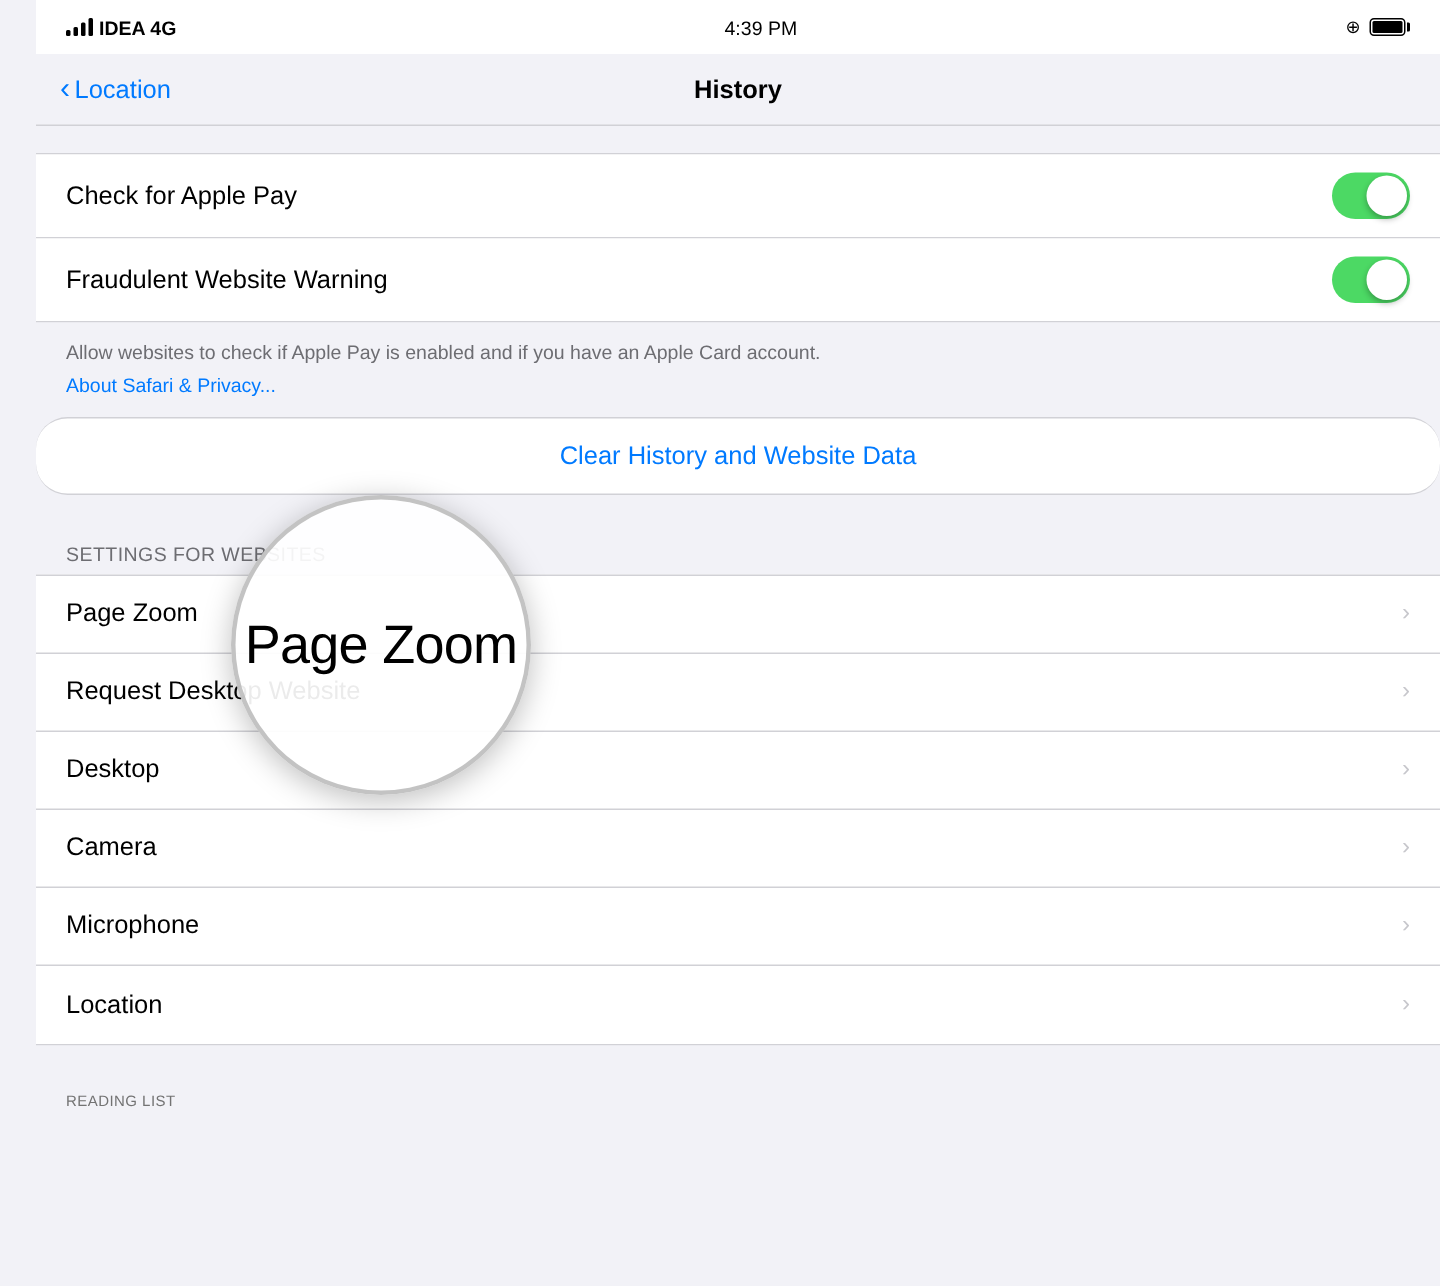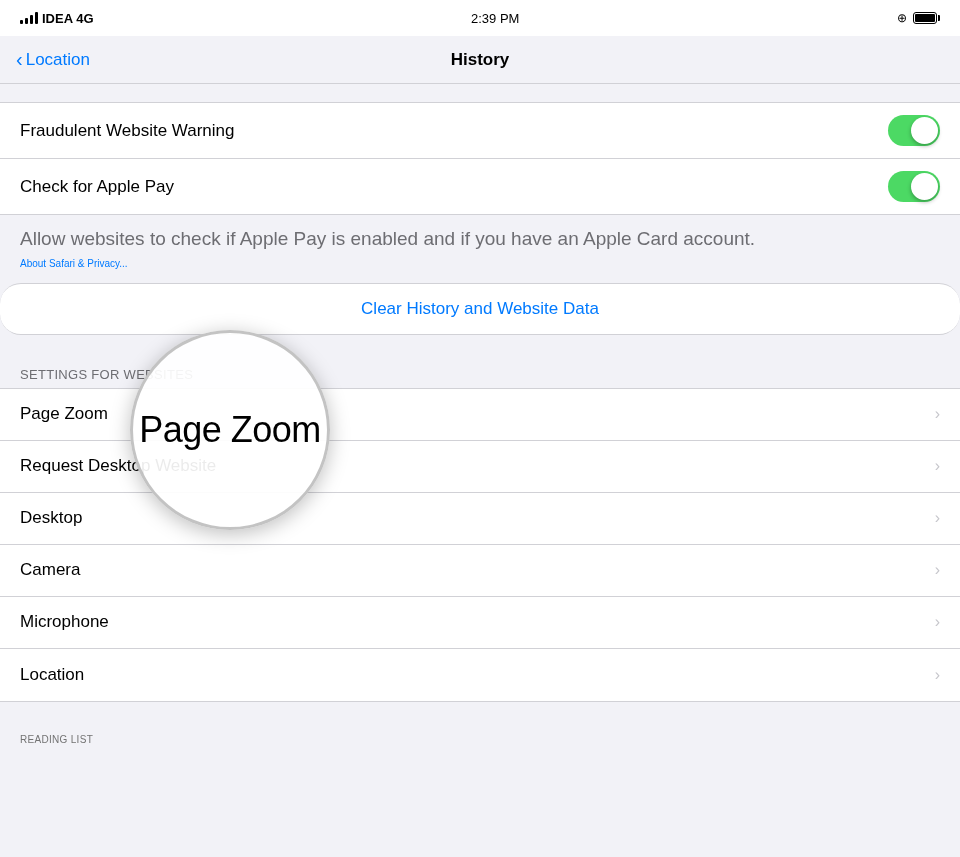--- a/index.html
+++ b/index.html
@@ -14,20 +14,21 @@
       align-items: center;
       overflow: hidden;
     }
 
     .phone-wrapper {
       width: 960px;
       height: 857px;
       background: #f2f2f7;
       position: relative;
       overflow: hidden;
+      margin-left: 24px;
     }
 
     
     .status-bar {
       background: #fff;
       display: flex;
       justify-content: space-between;
       align-items: center;
       padding: 6px 20px;
       height: 36px;
@@ -176,28 +177,28 @@
       font-weight: 500;
     }
 
     
     .info-section {
       padding: 10px 20px 14px 20px;
       background: #f2f2f7;
     }
 
     .info-text {
-      font-size: 19px;
+      font-size: 13px;
       color: #6d6d72;
       line-height: 1.5;
     }
 
     .info-link {
       color: #007aff;
-      font-size: 10px;
+      font-size: 13px;
       text-decoration: none;
       cursor: pointer;
       display: block;
       margin-top: 4px;
     }
 
     
     .clear-history-row {
       display: flex;
       align-items: center;
@@ -281,21 +282,21 @@
   <div class="status-bar">
     <div class="status-left">
       <div class="signal-bars">
         <span style="height:4px;"></span>
         <span style="height:6px;"></span>
         <span style="height:9px;"></span>
         <span style="height:12px;"></span>
       </div>
       <span>IDEA 4G</span>
     </div>
-    <div class="status-center">2:39 PM</div>
+    <div class="status-center">4:39 PM</div>
     <div class="status-right">
 
       <span style="font-size:12px;">⊕</span>
 
       <div style="display:flex;align-items:center;gap:1px;">
         <div style="width:24px;height:12px;border:1.5px solid #000;border-radius:3px;position:relative;display:flex;align-items:center;padding:1px 1px;">
           <div style="width:100%;height:100%;background:#000;border-radius:1px;"></div>
         </div>
         <div style="width:2px;height:6px;background:#000;border-radius:0 1px 1px 0;"></div>
       </div>
@@ -308,36 +309,36 @@
       <span>Location</span>
     </div>
     <div class="nav-title">History</div>
   </div>
 
   <div class="content">
 
     <div class="spacer"></div>
 
     <div class="settings-group">
+      <div class="settings-row">
+        <span class="row-label">Check for Apple Pay</span>
+        <div class="row-right">
+          <div class="toggle">
+            <div class="toggle-knob"></div>
+          </div>
+        </div>
+      </div>
       <div class="settings-row">
         <span class="row-label">Fraudulent Website Warning</span>
         <div class="row-right">
           <div class="toggle">
             <div class="toggle-knob"></div>
           </div>
         </div>
       </div>
-      <div class="settings-row">
-        <span class="row-label">Check for Apple Pay</span>
-        <div class="row-right">
-          <div class="toggle">
-            <div class="toggle-knob"></div>
-          </div>
-        </div>
-      </div>
     </div>
 
     <div class="info-section">
       <span class="info-text">Allow websites to check if Apple Pay is enabled and if you have an Apple Card account.</span>
       <a class="info-link">About Safari &amp; Privacy...</a>
     </div>
 
     <div class="clear-history-row">
       <span class="clear-history-label">Clear History and Website Data</span>
     </div>

